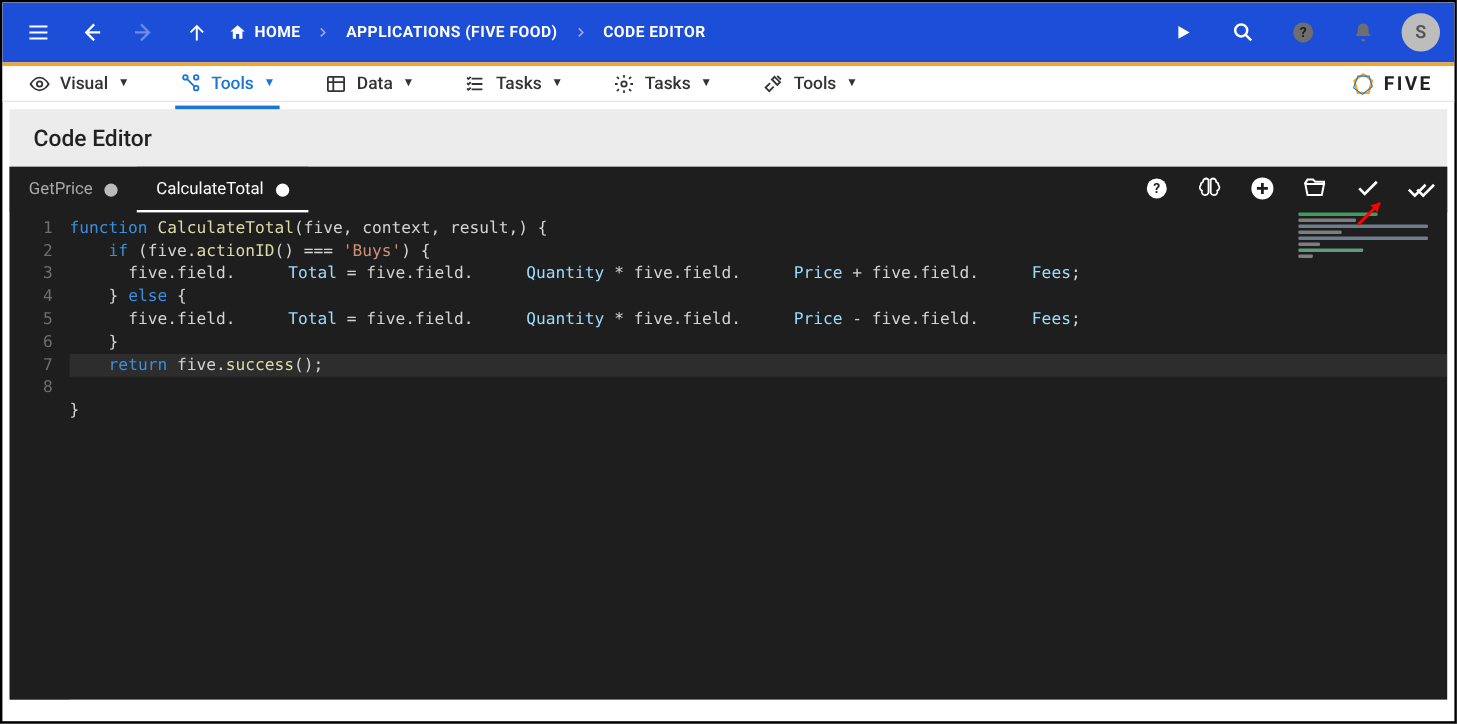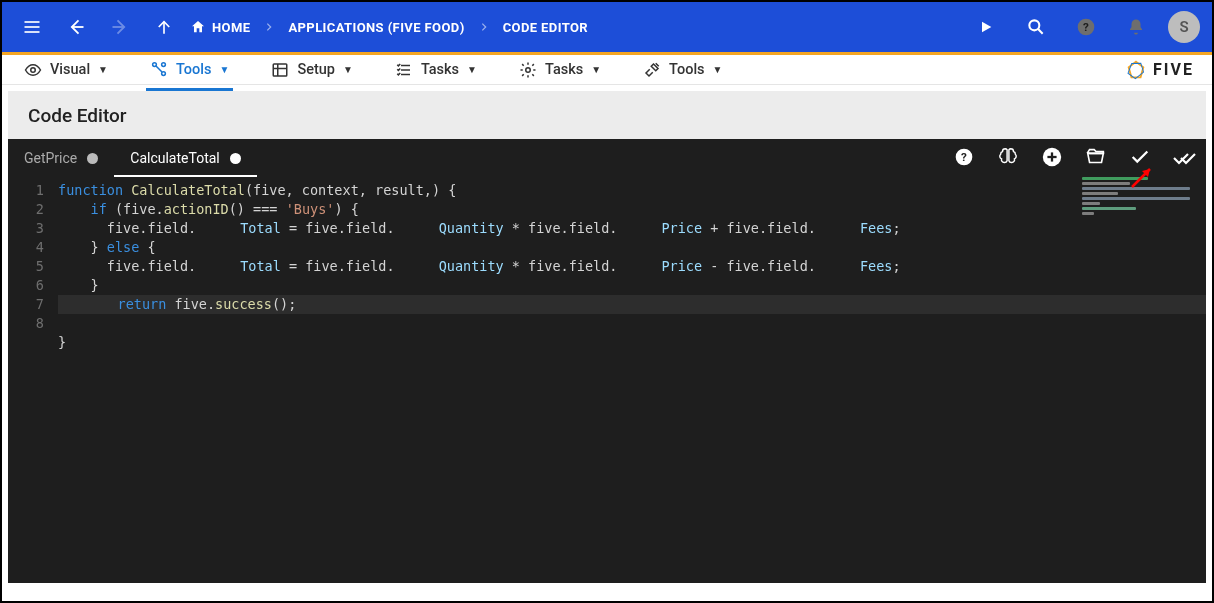--- a/index.html
+++ b/index.html
@@ -141,21 +141,21 @@
     padding:4px 0;
     white-space:pre;
     color:#d4d4d4;
     flex:1;
   }
   .kw { color:#3a8fe0; }
   .fn { color:#dcdcaa; }
   .prop { color:#9cdcfe;margin-left:44px; }
   .str { color:#ce9178; }
   .punct { color:#d4d4d4;}
-  .hl-line { background: rgba(90,90,90,0.25); display:block; width:100%;padding-left:27px; }
+  .hl-line { background: rgba(90,90,90,0.25); display:block; width:100%; }
   .minimap {
     position:absolute; top:38px; right:4px; width:120px; height:70px;
     pointer-events:none;
     opacity:0.9;
   }
   .minimap .mm-line { height:3px; margin-bottom:2px; border-radius:1px;}
   .red-arrow {
     position:absolute;
     top: 22px;
     right: 48px;
@@ -269,21 +269,21 @@
       </svg>
     <span>Tools</span>
     <span class="tri">▼</span>
   </div>
   <div class="tab">
     <svg width="18" height="18" viewBox="0 0 24 24" fill="none" stroke="#333" stroke-width="2">
         <rect x="3" y="4" width="18" height="16" rx="1"></rect>
         <line x1="3" y1="10" x2="21" y2="10"></line>
         <line x1="9" y1="4" x2="9" y2="20"></line>
       </svg>
-    <span>Setup</span>
+    <span>Data</span>
     <span class="tri">▼</span>
   </div>
   <div class="tab">
     <svg width="18" height="18" viewBox="0 0 24 24" fill="none" stroke="#333" stroke-width="2">
         <line x1="8" y1="6" x2="20" y2="6"></line>
         <line x1="8" y1="12" x2="20" y2="12"></line>
         <line x1="8" y1="18" x2="20" y2="18"></line>
         <polyline points="3 5 4.5 6.5 7 4"></polyline>
         <polyline points="3 11 4.5 12.5 7 10"></polyline>
         <polyline points="3 17 4.5 18.5 7 16"></polyline>

